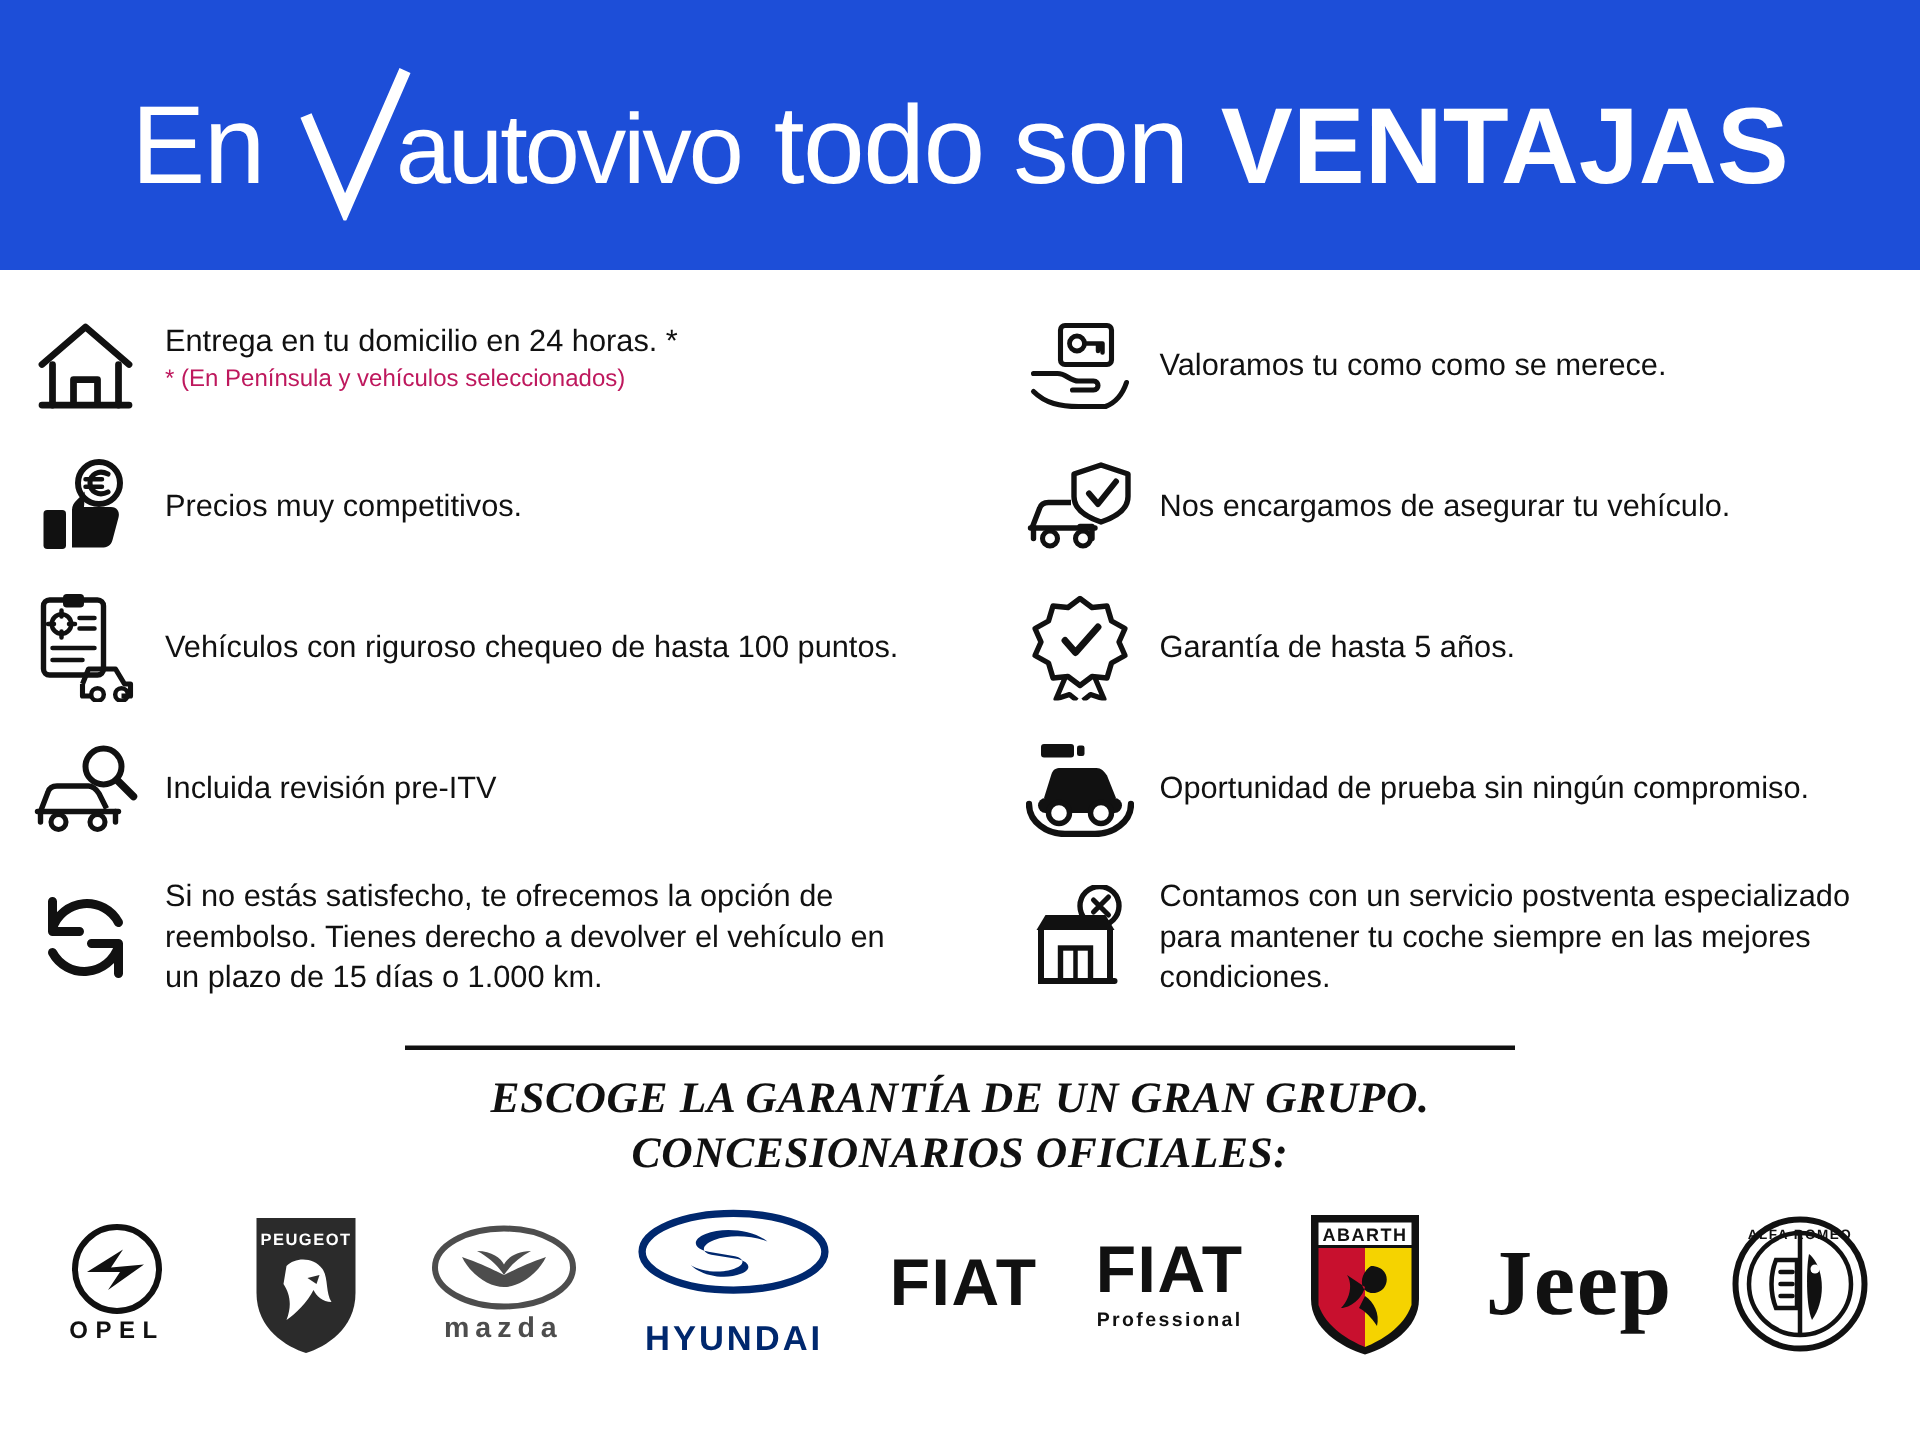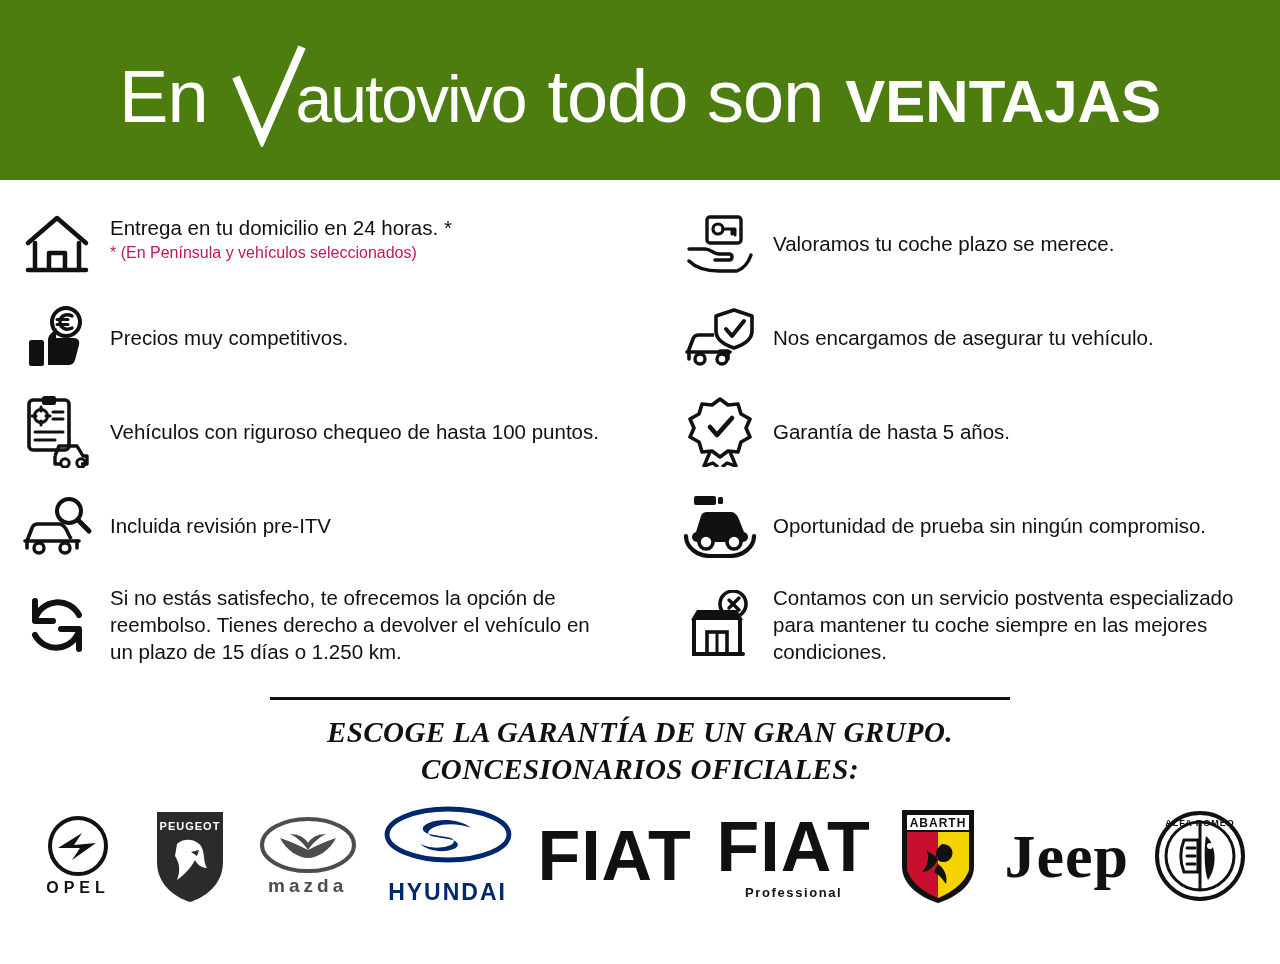--- a/index.html
+++ b/index.html
@@ -11,21 +11,21 @@
     height: 964px;
     background: #ffffff;
     font-family: "Liberation Sans", sans-serif;
     overflow: hidden;
   }
 
   
   .header {
     width: 1280px;
     height: 180px;
-    background: #4d7c0f;
+    background: #1d4ed8;
     position: relative;
     display: flex;
     align-items: center;
     justify-content: center;
     overflow: hidden;
   }
   .header-inner {
     display: flex;
     align-items: baseline;
     justify-content: center;
@@ -48,21 +48,21 @@
   }
   .hdr-check {
     position: absolute;
     left: 2px;
     bottom: -10px;
     width: 74px;
     height: 104px;
   }
   .hdr-bold {
     color: #ffffff;
-    font-size: 60px;
+    font-size: 72px;
     font-weight: 700;
     letter-spacing: 0px;
   }
   .sp { display: inline-block; width: 22px; }
 
   
   .benefits {
     display: flex;
     padding: 28px 40px 0 18px;
     box-sizing: border-box;
@@ -168,21 +168,21 @@
     font-family: "Liberation Sans", sans-serif;
     font-weight: 700;
     font-size: 23px;
     letter-spacing: 2px;
     color: #00286e;
     margin-top: 16px;
   }
   .fiat-txt {
     font-family: "Liberation Sans", sans-serif;
     font-weight: 700;
-    font-size: 70px;
+    font-size: 44px;
     letter-spacing: 1px;
     color: #111;
     line-height: 1;
   }
   .fiatpro-sub {
     font-family: "Liberation Sans", sans-serif;
     font-weight: 700;
     font-size: 13px;
     letter-spacing: 1.6px;
     color: #111;
@@ -283,38 +283,38 @@
 
     <div class="benefit mid">
       <div class="icon">
         <svg width="68" height="68" viewBox="0 0 68 68" aria-hidden="true">
           <path d="M56 24 A24 24 0 0 0 12 28" fill="none" stroke="#111" stroke-width="6" stroke-linecap="round"></path>
           <path d="M12 44 A24 24 0 0 0 56 40" fill="none" stroke="#111" stroke-width="6" stroke-linecap="round"></path>
           <path d="M12 10 L12 30 L30 30" fill="none" stroke="#111" stroke-width="6" stroke-linecap="round" stroke-linejoin="round"></path>
           <path d="M56 58 L56 38 L38 38" fill="none" stroke="#111" stroke-width="6" stroke-linecap="round" stroke-linejoin="round"></path>
         </svg>
       </div>
-      <div class="txt">Si no estás satisfecho, te ofrecemos la opción de reembolso. Tienes derecho a devolver el vehículo en un plazo de 15 días o 1.250 km.</div>
+      <div class="txt">Si no estás satisfecho, te ofrecemos la opción de reembolso. Tienes derecho a devolver el vehículo en un plazo de 15 días o 1.000 km.</div>
     </div>
 
   </div>
 
   <div class="col right">
 
     <div class="benefit mid">
       <div class="icon">
         <svg width="70" height="62" viewBox="0 0 70 62" aria-hidden="true">
           <rect x="22" y="4" width="34" height="26" rx="3" fill="none" stroke="#111" stroke-width="3.4"></rect>
           <circle cx="33" cy="16" r="5" fill="none" stroke="#111" stroke-width="3.2"></circle>
           <path d="M38 16 L50 16 M47 16 L47 21 M50 16 L50 22" stroke="#111" stroke-width="3" stroke-linecap="round"></path>
           <path d="M4 36 L20 36 C26 36 28 41 34 41 L44 41 C48 41 48 47 44 47 L30 47" fill="none" stroke="#111" stroke-width="3.4" stroke-linejoin="round" stroke-linecap="round"></path>
           <path d="M4 48 C12 56 22 58 34 58 L52 58 C60 55 64 48 66 42" fill="none" stroke="#111" stroke-width="3.4" stroke-linecap="round"></path>
         </svg>
       </div>
-      <div class="txt">Valoramos tu coche plazo se merece.</div>
+      <div class="txt">Valoramos tu como como se merece.</div>
     </div>
 
     <div class="benefit mid">
       <div class="icon">
         <svg width="72" height="62" viewBox="0 0 72 62" aria-hidden="true">
           <path d="M50 3 L68 9 L68 24 C68 33 59 38 50 41 C41 38 32 33 32 24 L32 9 Z" fill="none" stroke="#111" stroke-width="3.6" stroke-linejoin="round"></path>
           <path d="M42 22 L48 29 L60 14" fill="none" stroke="#111" stroke-width="4" stroke-linecap="round" stroke-linejoin="round"></path>
           <path d="M4 45 L9 32 C10 29 12 28 15 28 L30 28" fill="none" stroke="#111" stroke-width="3.6" stroke-linejoin="round"></path>
           <path d="M36 44 L44 44" stroke="#111" stroke-width="3.6" stroke-linecap="round"></path>
           <path d="M3 45 L46 45" stroke="#111" stroke-width="3.6" stroke-linecap="round"></path>

